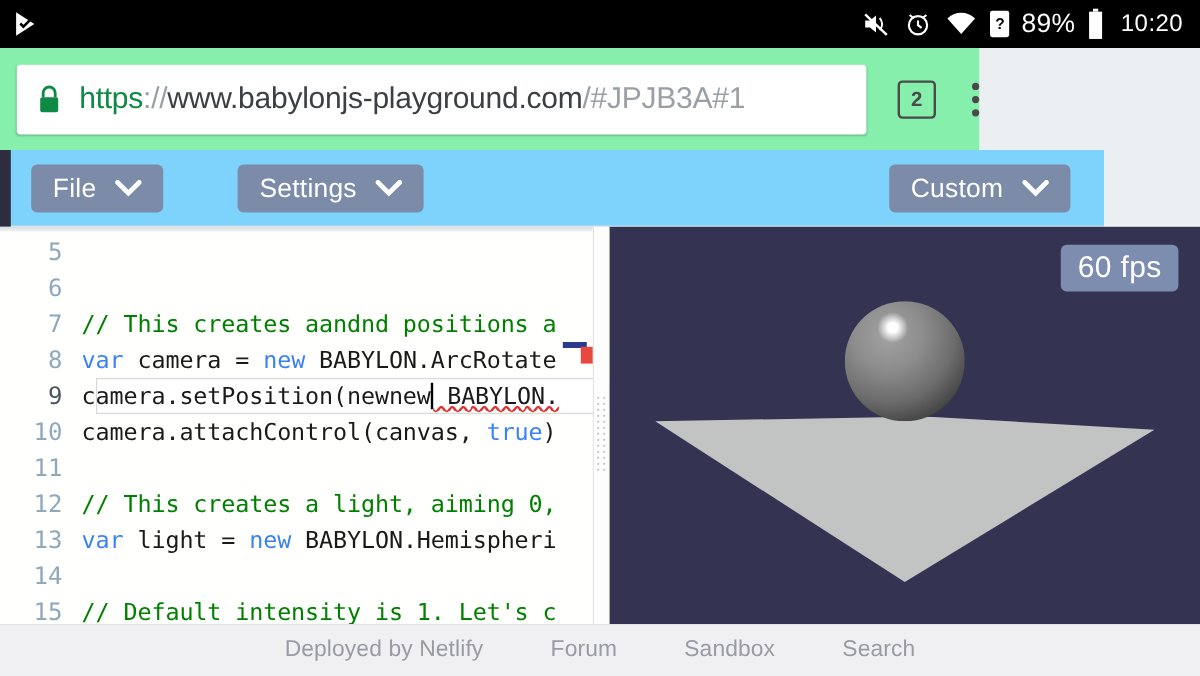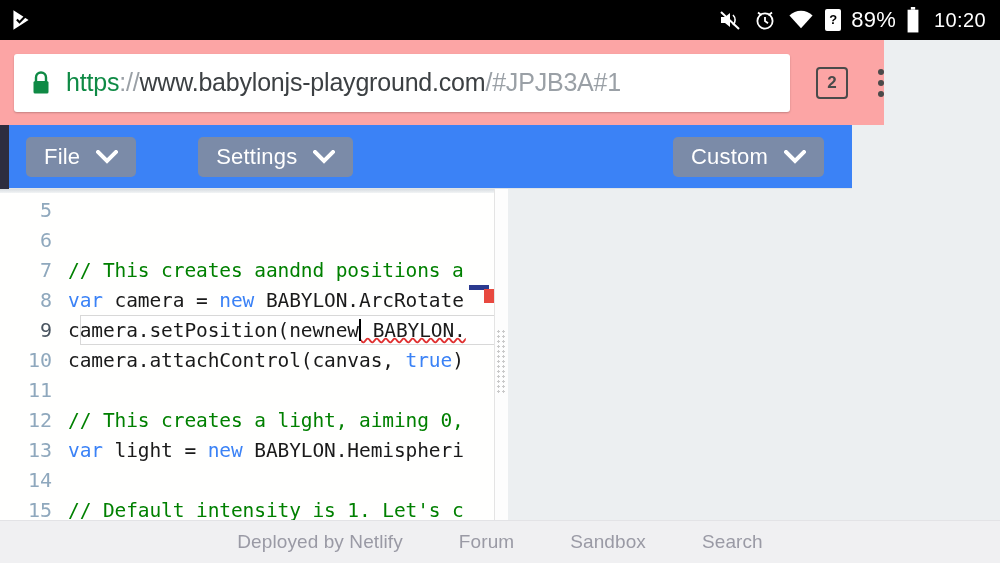--- a/index.html
+++ b/index.html
@@ -20,22 +20,22 @@
   .sb-ico{ display:block; }
   .sb-pct{ font-size:22px; letter-spacing:.2px; font-family:"Liberation Sans",sans-serif; }
   .sb-time{ font-size:20px; letter-spacing:.4px; margin-left:4px; }
   .simbox{
     width:16px;height:22px;background:#fff;color:#000;border-radius:2px;
     font-size:13px;line-height:22px;text-align:center;font-weight:bold;
   }
 
   
   .urlrow{
-    position:absolute; top:40px; left:0; width:884px; height:85px;
-    background:#fca5a5; display:flex; align-items:center;
+    position:absolute; top:40px; left:0; width:816px; height:85px;
+    background:#86efac; display:flex; align-items:center;
   }
   .urlfield{
     margin-left:14px; width:840px; height:58px; background:#fff;
     border-radius:3px; display:flex; align-items:center; padding:0 16px;
     box-shadow:0 1px 2px rgba(0,0,0,.22);
   }
   .lock{ margin-right:14px; flex:none; }
   .urltext{
     font-size:25px; color:#3c4043; white-space:nowrap; overflow:hidden;
     letter-spacing:-.2px;
@@ -45,22 +45,22 @@
   .tabcount{
     width:32px;height:32px;margin-left:26px;border:2.5px solid #4a4a4a;
     border-radius:4px;color:#4a4a4a;font-size:17px;font-weight:bold;
     display:flex;align-items:center;justify-content:center;flex:none;
   }
   .kebab{ margin-left:30px; display:flex; flex-direction:column; gap:5px; flex:none; }
   .kebab i{ width:6px;height:6px;border-radius:50%;background:#4a4a4a;display:block; }
 
   
   .toolbar{
-    position:absolute; top:125px; left:0; width:852px; height:64px;
-    background:#3b82f6; display:flex; align-items:center;
+    position:absolute; top:125px; left:0; width:920px; height:64px;
+    background:#7dd3fc; display:flex; align-items:center;
     border-bottom:1px solid #dfe3e6;
   }
   .toolbar::before{
     content:""; position:absolute; left:0; top:0; width:9px; height:64px;
     background:#2d2d3f;
   }
   .pg-btn{
     background:#7b8ba8; color:#fff; border:none; border-radius:5px;
     height:40px; display:flex; align-items:center; gap:16px;
     padding:0 18px; font-size:22px; letter-spacing:.2px; cursor:pointer;
@@ -284,20 +284,25 @@
         <div class="ln">15</div>
         <div class="src"><span class="cm">// Default intensity is 1. Let's c</span></div>
       </div>
     <div class="marker-blue"></div>
     <div class="marker-red"></div>
     <div class="minimap">
       <div class="mm-dots"></div>
     </div>
   </div>
 
+  <div class="canvas3d">
+    <div class="ground"></div>
+    <div class="sphere"></div>
+    <div class="fps">60 fps</div>
+  </div>
 
 </div>
 
 <div class="footer" id="footer">
     <a>Deployed by Netlify</a>
     <a>Forum</a>
     <a>Sandbox</a>
     <a>Search</a>
   </div>
 

